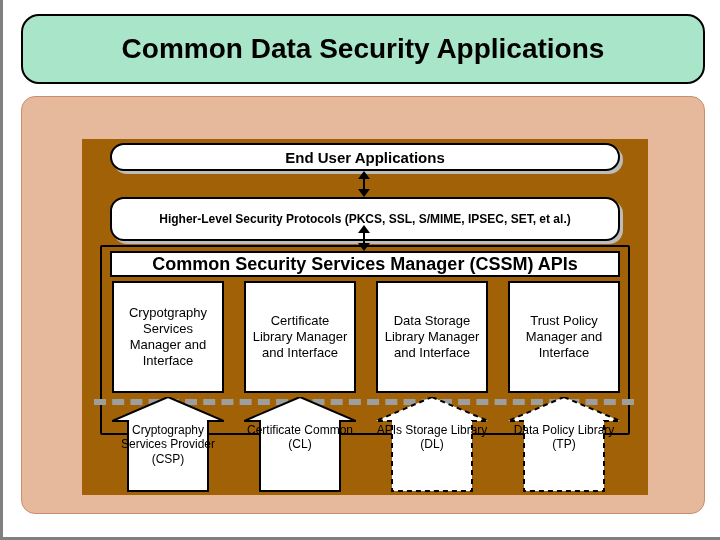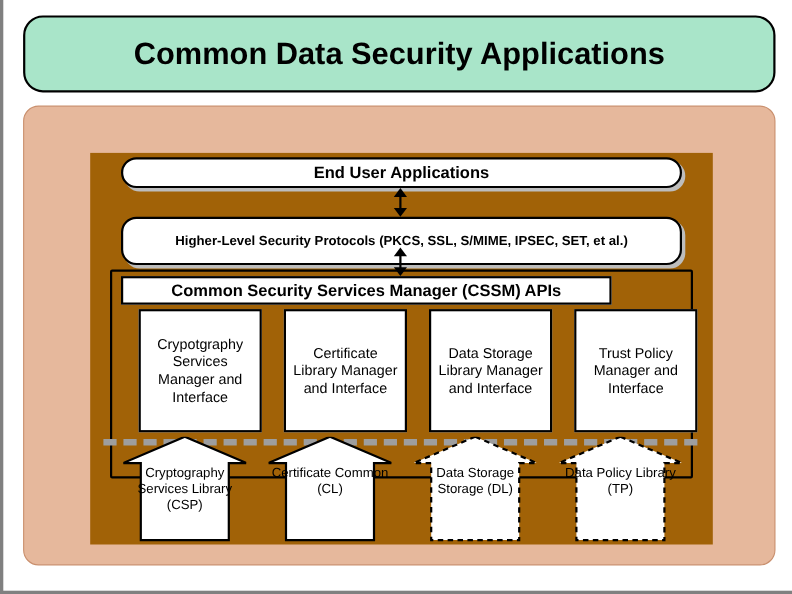--- a/index.html
+++ b/index.html
@@ -24,40 +24,40 @@
   }
   
   .layer {
     position: absolute; border: 2px solid #000; border-radius: 14px;
     display: flex; align-items: center; justify-content: center;
     font-weight: bold; text-align: center; background: #fff;
     box-shadow: 3px 3px 0 0 #bdbdbd;
   }
   .layer.l1 { left: 28px; top: 4px; width: 510px; height: 28px; font-size: 15px; }
   .layer.l2 { left: 28px; top: 58px; width: 510px; height: 44px; font-size: 12px; }
-  .layer.l3 { left: 28px; top: 112px; width: 446px; height: 26px; font-size: 15px; border-radius: 0; box-shadow: none; }
+  .layer.l3 { left: 28px; top: 112px; width: 510px; height: 26px; font-size: 18px; border-radius: 0; box-shadow: none; }
 
   
   .dbl-arrow {
     position: absolute; width: 12px; height: 26px;
   }
   .dbl-arrow .shaft { position: absolute; left: 5px; top: 6px; width: 2px; height: 14px; background: #000; }
   .dbl-arrow .up { position: absolute; left: 0; top: 0; width: 0; height: 0; border-left: 6px solid transparent; border-right: 6px solid transparent; border-bottom: 8px solid #000; }
   .dbl-arrow .down { position: absolute; left: 0; bottom: 0; width: 0; height: 0; border-left: 6px solid transparent; border-right: 6px solid transparent; border-top: 8px solid #000; }
   .a12 { left: 276px; top: 32px; }
   .a23 { left: 276px; top: 86px; }
 
   
   .cssm-frame {
     position: absolute; left: 18px; top: 106px; width: 530px; height: 190px;
     border: 2px solid #000; border-radius: 2px; background: transparent;
   }
 
   
-  .mgr-row { position: absolute; left: 44px; top: 142px; width: 506px; height: 112px; }
+  .mgr-row { position: absolute; left: 30px; top: 142px; width: 506px; height: 112px; }
   .mgr {
     position: absolute; top: 0; width: 112px; height: 112px; border: 2px solid #000;
     background: #fff; font-size: 13px; text-align: center; padding: 6px 4px; line-height: 1.25;
     display: flex; align-items: center; justify-content: center;
   }
   .mgr.m1 { left: 0px; }
   .mgr.m2 { left: 132px; }
   .mgr.m3 { left: 264px; }
   .mgr.m4 { left: 396px; }
 
@@ -135,33 +135,33 @@
         </div>
       </div>
 
       <div class="dash-sep"></div>
 
       <div class="prov-row">
         <div class="prov solid p1">
           <svg width="112" height="96" viewBox="0 0 112 96">
             <path d="M56 0 L112 24 L96 24 L96 94 L16 94 L16 24 L0 24 Z"></path>
           </svg>
-          <div class="label">Cryptography Services Library (CSP)</div>
+          <div class="label">Cryptography Services Provider (CSP)</div>
         </div>
         <div class="prov solid p2">
           <svg width="112" height="96" viewBox="0 0 112 96">
             <path d="M56 0 L112 24 L96 24 L96 94 L16 94 L16 24 L0 24 Z"></path>
           </svg>
           <div class="label">Certificate Common (CL)</div>
         </div>
         <div class="prov dashed p3">
           <svg width="112" height="96" viewBox="0 0 112 96">
             <path d="M56 0 L112 24 L96 24 L96 94 L16 94 L16 24 L0 24 Z"></path>
           </svg>
-          <div class="label">Data Storage Storage (DL)</div>
+          <div class="label">APIs Storage Library (DL)</div>
         </div>
         <div class="prov dashed p4">
           <svg width="112" height="96" viewBox="0 0 112 96">
             <path d="M56 0 L112 24 L96 24 L96 94 L16 94 L16 24 L0 24 Z"></path>
           </svg>
           <div class="label">Data Policy Library (TP)</div>
         </div>
       </div>
 
     </div>

